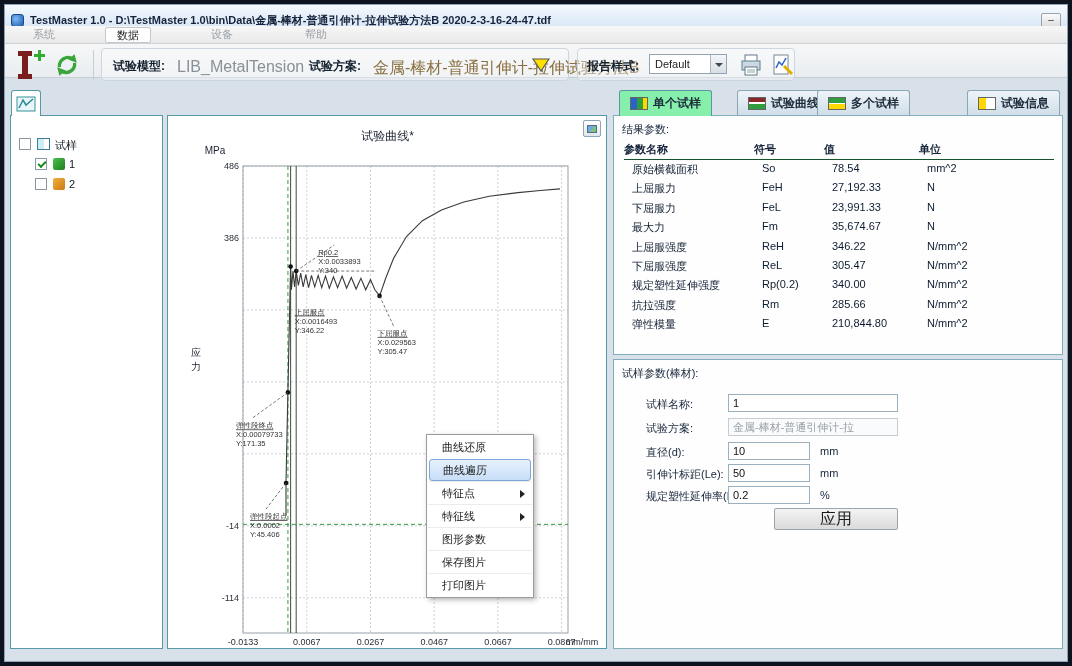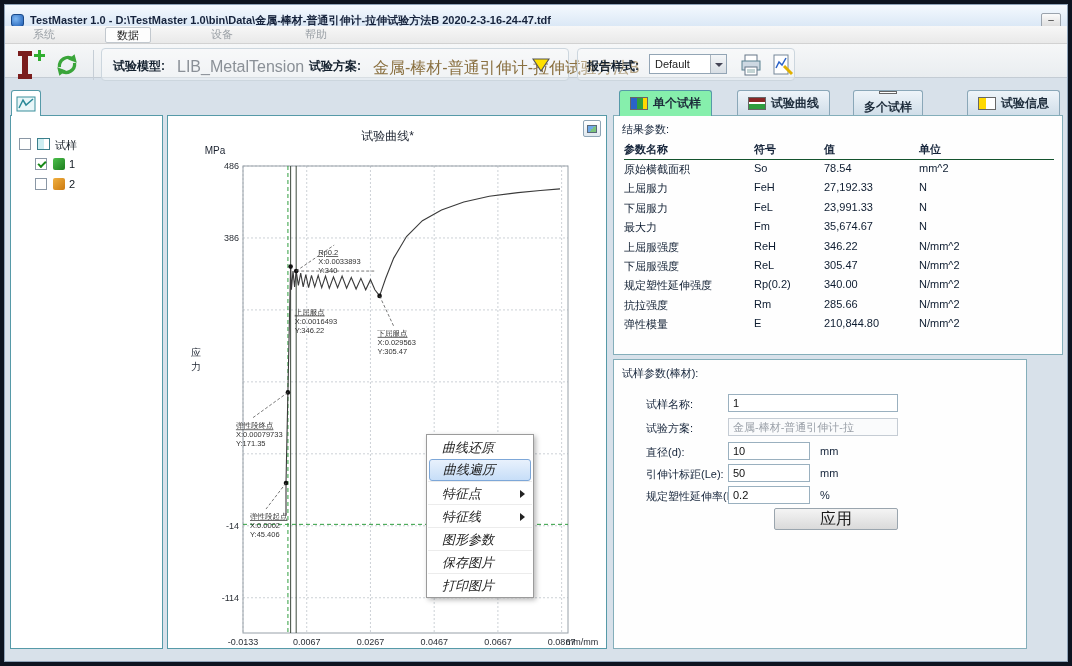--- a/index.html
+++ b/index.html
@@ -37,21 +37,21 @@
   .combo .cv{position:absolute;left:5px;top:3px;color:#222;}
   .combo .ca{position:absolute;right:0;top:0;width:16px;height:100%;background:linear-gradient(#f4f6f8,#d8dee4);border-left:1px solid #aab4bd;}
   .combo .ca::after{content:"";position:absolute;left:4px;top:8px;border:4px solid transparent;border-top-color:#445;}
   .vsep{position:absolute;top:6px;width:1px;height:30px;background:#c6ced6;}
 
   
   .panel{position:absolute;background:#fff;border:1px solid #569aa8;}
   .tree-panel{left:5px;top:110px;width:153px;height:534px;}
   .chart-panel{left:162px;top:110px;width:440px;height:534px;}
   .results-box{position:absolute;left:608px;top:110px;width:450px;height:240px;background:#fefefe;border:1px solid #84aeba;}
-  .spec-box{position:absolute;left:608px;top:354px;width:414px;height:290px;background:#fefefe;border:1px solid #84aeba;}
+  .spec-box{position:absolute;left:608px;top:354px;width:450px;height:290px;background:#fefefe;border:1px solid #84aeba;}
   .splitter{position:absolute;top:110px;height:534px;width:4px;background:transparent;}
 
   .lefttab{position:absolute;left:6px;top:85px;width:30px;height:26px;background:#fff;border:1px solid #569aa8;border-bottom:none;border-radius:3px 3px 0 0;z-index:2;display:flex;align-items:center;justify-content:center;}
 
   
   .rtab{position:absolute;top:85px;height:26px;display:inline-flex;align-items:center;gap:5px;padding:0 10px;border:1px solid #8aa7b8;border-bottom:none;border-radius:3px 3px 0 0;background:linear-gradient(#eef4f9,#cfdde8);font-size:12px;font-weight:bold;color:#1c2b3a;white-space:nowrap;}
   .rtab.active{background:#86efac;border-color:#569aa8;z-index:2;}
   .ticon{width:18px;height:13px;border:1px solid #666;}
   .ti1{background:linear-gradient(90deg,#2a62c8 0 40%,#2f9e3f 40% 72%,#ffd800 72% 100%);}
   .ti2{background:linear-gradient(#8a2626 0 32%,#fff 32% 56%,#2f9e3f 56% 100%);}
@@ -78,32 +78,32 @@
   .vdash{stroke:#2f9e3f;stroke-width:1;stroke-dasharray:4 3;}
   .leader{stroke:#555;stroke-width:0.8;stroke-dasharray:3 2;}
   .fdot{fill:#111;}
   .ann{font-size:7.5px;fill:#333;}
   .ann-u{text-decoration:underline;}
   .ctool{position:absolute;right:5px;top:4px;width:18px;height:17px;border:1px solid #8fa5b5;background:linear-gradient(#fff,#dfe7ee);border-radius:2px;z-index:4;display:flex;align-items:center;justify-content:center;}
   .ctool span{width:10px;height:8px;background:linear-gradient(135deg,#6fa8e8 0 50%,#7cc47c 50% 100%);border:1px solid #5a6a7a;}
 
   
   .ctx{position:absolute;left:258px;top:318px;width:108px;background:#fff;border:1px solid #9b9b9b;box-shadow:2px 2px 5px rgba(0,0,0,.28);z-index:6;padding:1px;}
-  .ci{position:relative;height:23px;line-height:23px;padding-left:14px;font-size:13px;color:#1c1c1c;border-top:1px solid #ececec;font-style:italic;}
+  .ci{position:relative;height:23px;line-height:23px;padding-left:14px;font-size:11px;color:#1c1c1c;border-top:1px solid #ececec;}
   .ci:first-child{border-top:none;}
   .ci.hl{background:linear-gradient(#e8f1fc,#c7def8);border:1px solid #7da7d8;border-radius:3px;height:22px;line-height:20px;margin:0 1px;padding-left:13px;}
   .ci .sub{position:absolute;right:7px;top:8px;width:0;height:0;border-left:5px solid #222;border-top:4px solid transparent;border-bottom:4px solid transparent;}
 
   
   .boxtitle{position:absolute;left:8px;top:6px;font-size:11px;color:#15243a;}
   .thead{position:absolute;left:10px;top:26px;right:8px;height:18px;border-bottom:1px solid #14532d;font-size:11px;color:#15243a;font-weight:bold;text-decoration:underline;}
   .thead span,.trow span{position:absolute;white-space:nowrap;}
   .c0{left:0;} .c1{left:130px;} .c2{left:200px;} .c3{left:295px;}
   .tbody{position:absolute;left:10px;top:46px;right:8px;}
-  .trow{position:relative;height:19.4px;font-size:11px;color:#0d1c30;}
+  .trow{position:relative;height:19.4px;font-size:11px;color:#0d1c30;margin-left:8px;}
 
   
   .flabel{position:absolute;left:32px;font-size:11px;color:#15243a;white-space:nowrap;}
   .fin{position:absolute;left:114px;height:18px;border:1px solid #9ab0bf;background:#fff;font-size:11px;padding:0 4px;color:#111;}
   .fin.ro{color:#9aa0a8;border-color:#c5ccd4;background:#fafbfc;}
   .funit{position:absolute;left:206px;font-size:11px;color:#15243a;}
   .applybtn{position:absolute;left:160px;top:148px;width:124px;height:22px;background:linear-gradient(#f4f4f4,#dadada);border:1px solid #9aa5ae;border-radius:2px;font-size:16px;color:#1a1a1a;}
 </style>
 </head>
 <body>
@@ -283,21 +283,21 @@
     </div>
 
     <div class="rtab active" style="left:614px;">
       <span class="ticon ti1"></span>
       <span>单个试样</span>
     </div>
     <div class="rtab" style="left:732px;">
       <span class="ticon ti2"></span>
       <span>试验曲线</span>
     </div>
-    <div class="rtab" style="left:848px;flex-direction:column;">
+    <div class="rtab" style="left:812px;">
       <span class="ticon ti3"></span>
       <span>多个试样</span>
     </div>
     <div class="rtab" style="left:962px;">
       <span class="ticon ti4"></span>
       <span>试验信息</span>
     </div>
 
     <div class="results-box">
       <div class="boxtitle">结果参数:</div>

